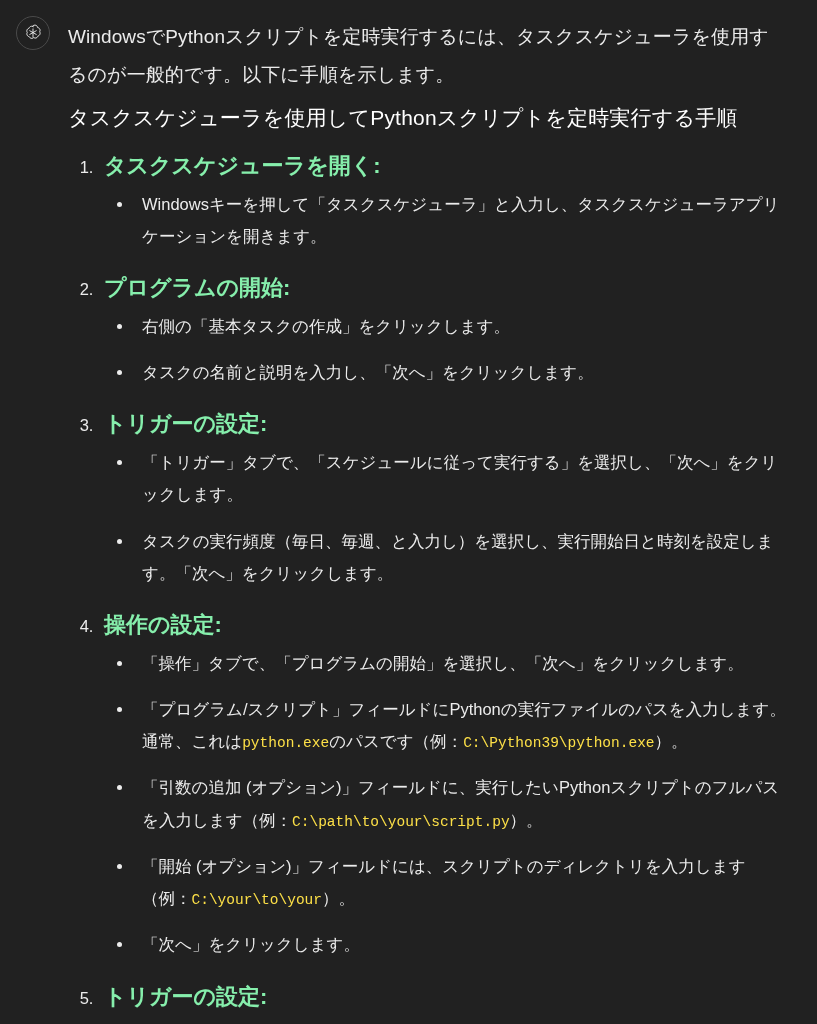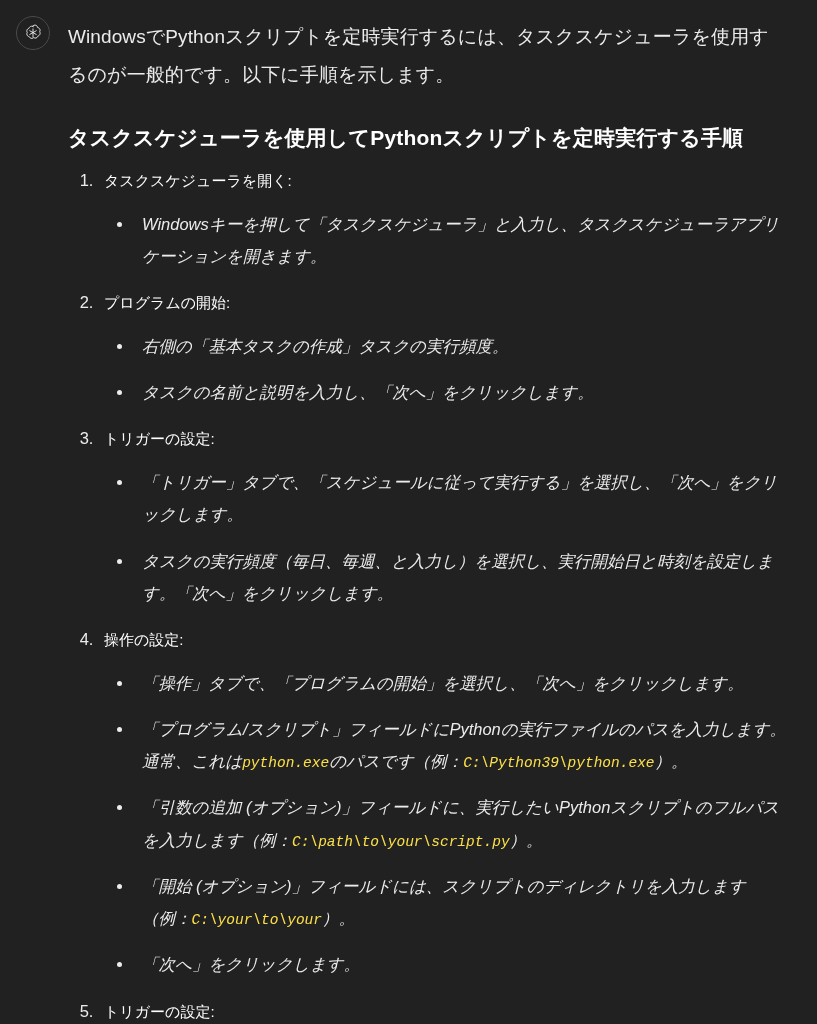--- a/index.html
+++ b/index.html
@@ -44,52 +44,51 @@
     padding-right: 6px;
   }
   p.intro {
     margin: 8px 0 0 0;
     font-size: 19px;
     line-height: 2.0;
     color: #ececec;
     letter-spacing: 0.1px;
   }
   h3.section-title {
-    margin: 28px 0 6px 0;
+    margin: 8px 0 6px 0;
     font-size: 21px;
     line-height: 1.5;
-    font-weight: bold;
+    font-weight: normal;
     color: #ffffff;
     letter-spacing: 0.2px;
   }
   ol.steps {
     margin: 10px 0 0 0;
     padding-left: 30px;
     list-style: decimal;
     font-size: 16.5px;
   }
   ol.steps > li {
     margin: 0 0 6px 0;
     padding-left: 6px;
     line-height: 2.0;
   }
   ol.steps > li::marker {
     color: #ececec;
     font-size: 16.5px;
   }
   .step-title {
-    font-weight: normal;
-    color: #ffffff;
-    font-size: 15px;
+    font-weight: bold;
+    color: #86efac;
+    font-size: 22px;
   }
   ul.substeps {
-    margin: 11px 0 14px 0;
+    margin: 0 0 14px 0;
     padding-left: 30px;
     list-style: disc;
-    font-style: italic;
   }
   ul.substeps > li {
     margin: 0 0 14px 0;
     padding-left: 8px;
     font-size: 16.5px;
     line-height: 1.95;
     color: #ececec;
   }
   ul.substeps > li:last-child { margin-bottom: 2px; }
   ul.substeps > li::marker { color: #ececec; }
@@ -128,21 +127,21 @@
       <li>
         <span class="step-title">タスクスケジューラを開く:</span>
         <ul class="substeps">
           <li>Windowsキーを押して「タスクスケジューラ」と入力し、タスクスケジューラアプリケーションを開きます。</li>
         </ul>
       </li>
 
       <li>
         <span class="step-title">プログラムの開始:</span>
         <ul class="substeps">
-          <li>右側の「基本タスクの作成」タスクの実行頻度。</li>
+          <li>右側の「基本タスクの作成」をクリックします。</li>
           <li>タスクの名前と説明を入力し、「次へ」をクリックします。</li>
         </ul>
       </li>
 
       <li>
         <span class="step-title">トリガーの設定:</span>
         <ul class="substeps">
           <li>「トリガー」タブで、「スケジュールに従って実行する」を選択し、「次へ」をクリックします。</li>
           <li>タスクの実行頻度（毎日、毎週、と入力し）を選択し、実行開始日と時刻を設定します。「次へ」をクリックします。</li>
         </ul>

